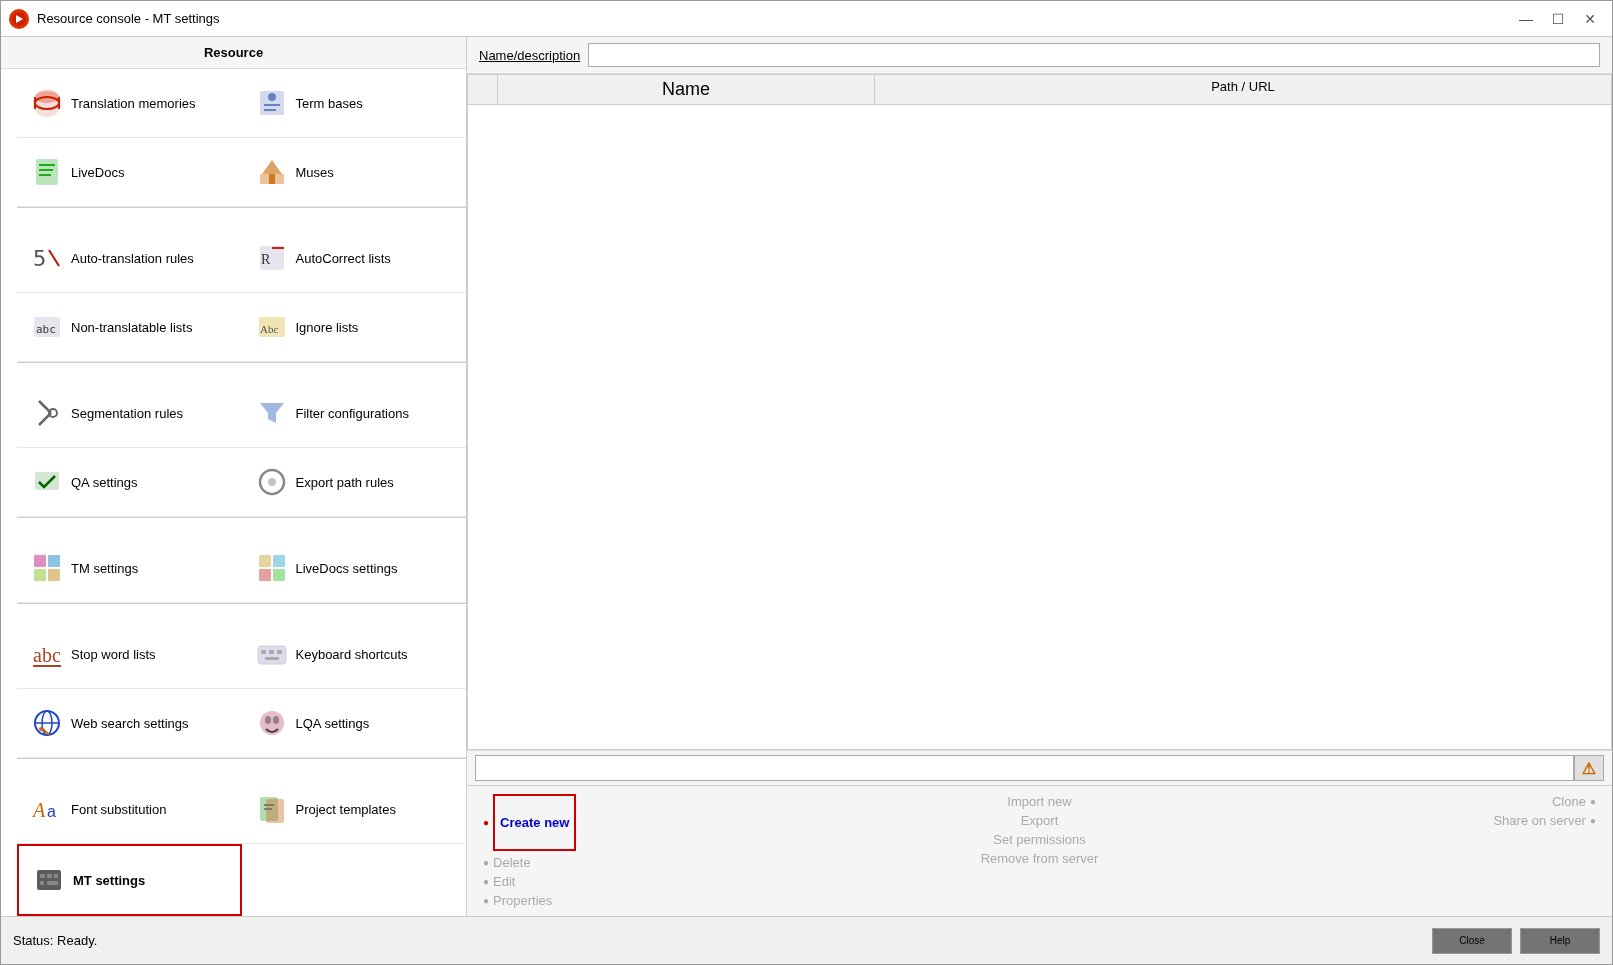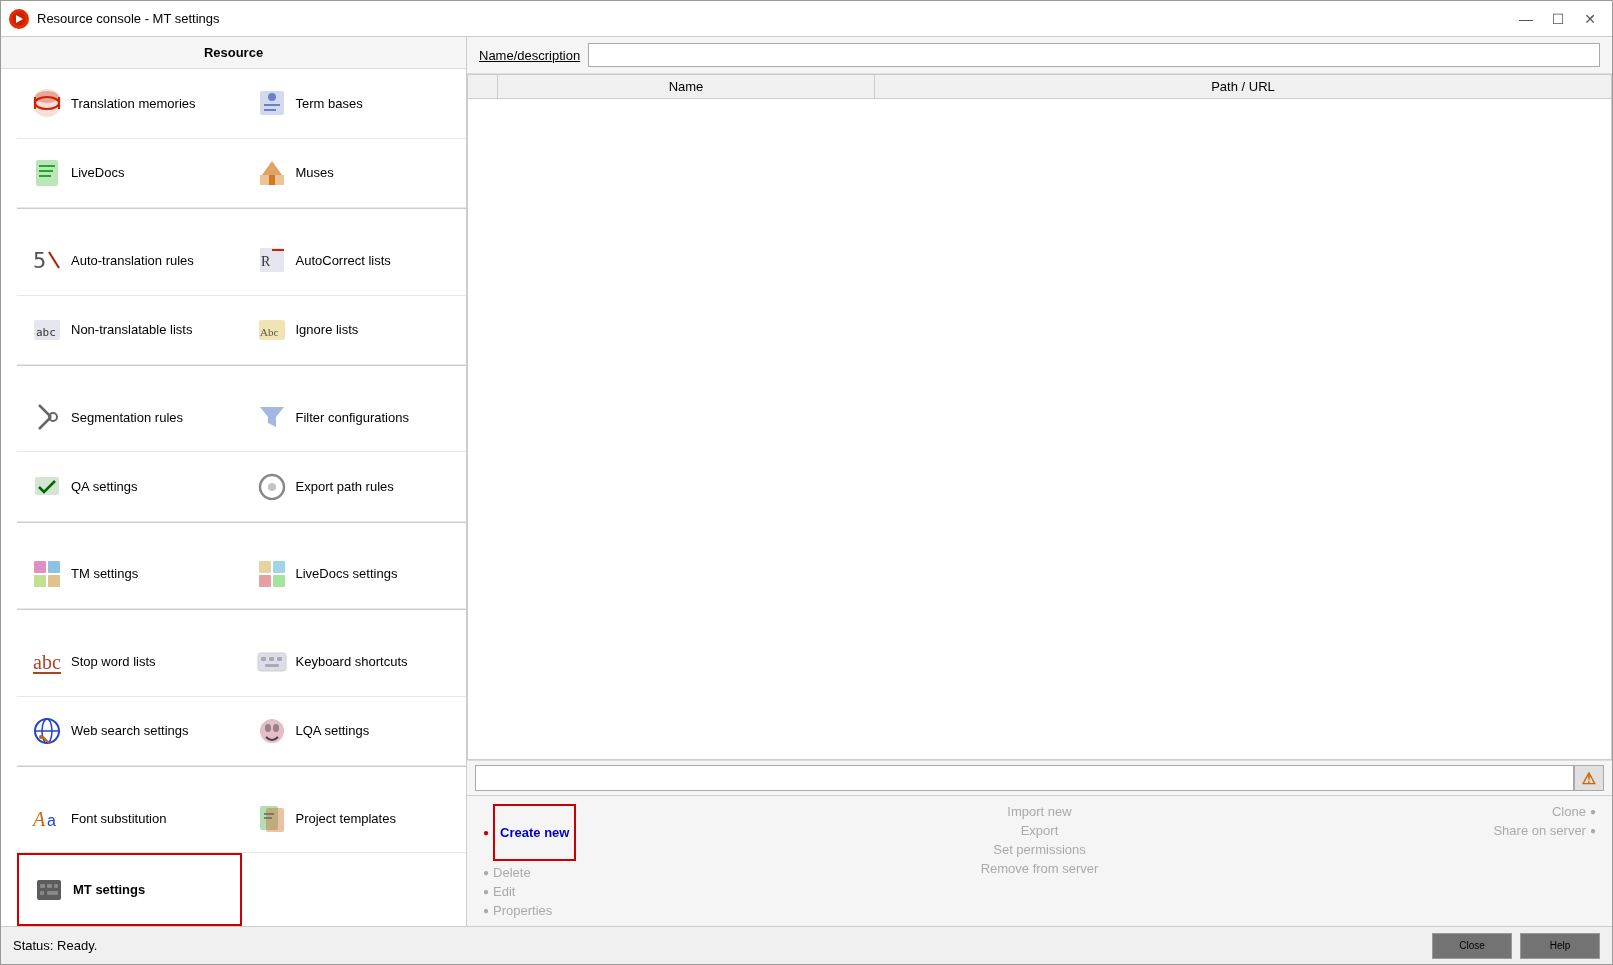--- a/index.html
+++ b/index.html
@@ -205,21 +205,21 @@
       overflow: hidden;
       display: flex;
       flex-direction: column;
     }
     .table-header {
       display: flex;
       border-bottom: 1px solid #ccc;
       background: #f0f0f0;
     }
     .th-check { width: 30px; border-right: 1px solid #ccc; padding: 4px 6px; }
-    .th-name { flex: 1; border-right: 1px solid #ccc; padding: 4px 8px; text-align: center; font-size: 13px; }
+    .th-name { flex: 1; border-right: 1px solid #ccc; padding: 4px 8px; text-align: center; font-size: 18px; }
     .th-path { flex: 2; padding: 4px 8px; text-align: center; font-size: 13px; }
     .table-body { flex: 1; overflow-y: auto; background: white; }
 
     .search-bar-bottom {
       display: flex;
       align-items: center;
       padding: 4px 8px;
       background: #f5f5f5;
       border-top: 1px solid #ddd;
     }
@@ -277,21 +277,21 @@
     .action-item.active .bullet { color: #cc0000; }
 
     
     .status-bar {
       display: flex;
       align-items: center;
       justify-content: space-between;
       background: #f0f0f0;
       border-top: 1px solid #ccc;
       padding: 4px 12px;
-      height: 38px;
+      height: 48px;
     }
     .status-text { font-size: 13px; }
     .status-buttons { display: flex; gap: 8px; }
     .status-btn {
       min-width: 80px;
       height: 26px;
       background: #737373;
       border: 1px solid #999;
       cursor: pointer;
       font-size: 10px;

